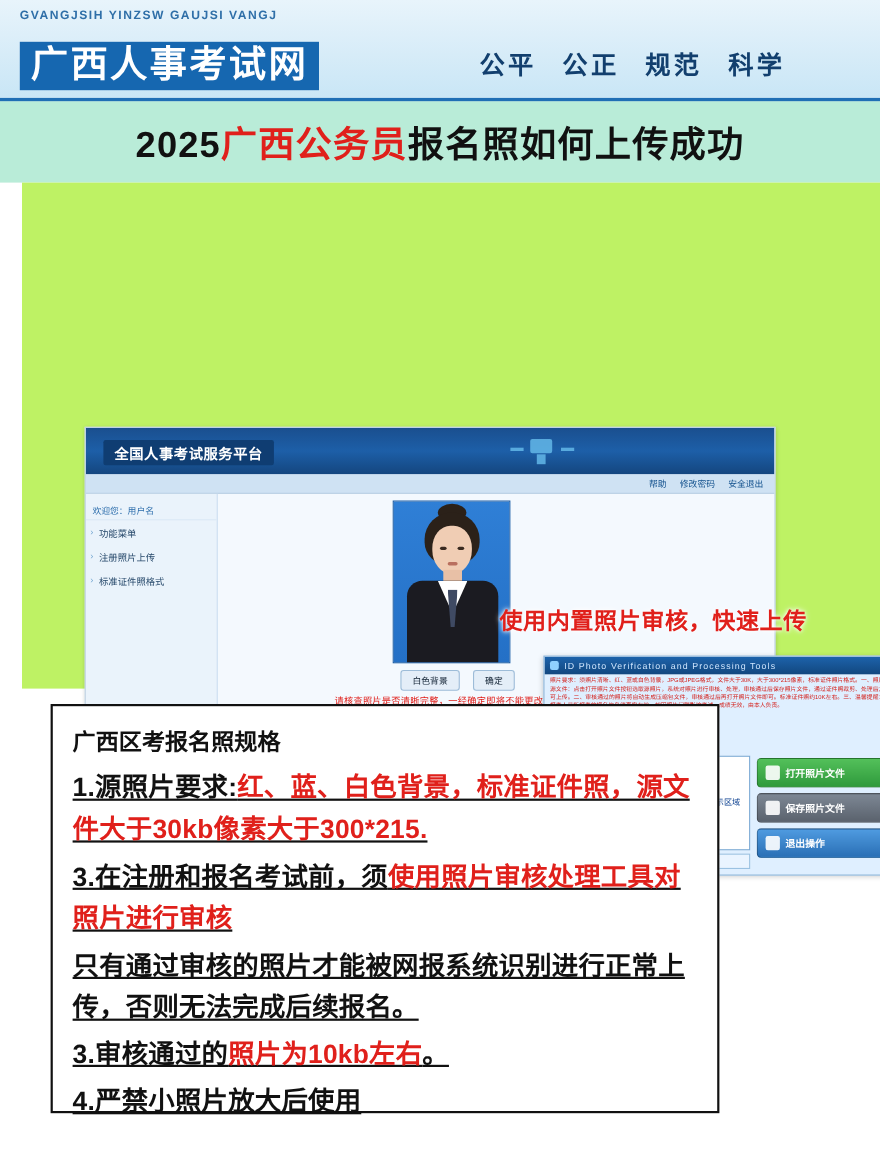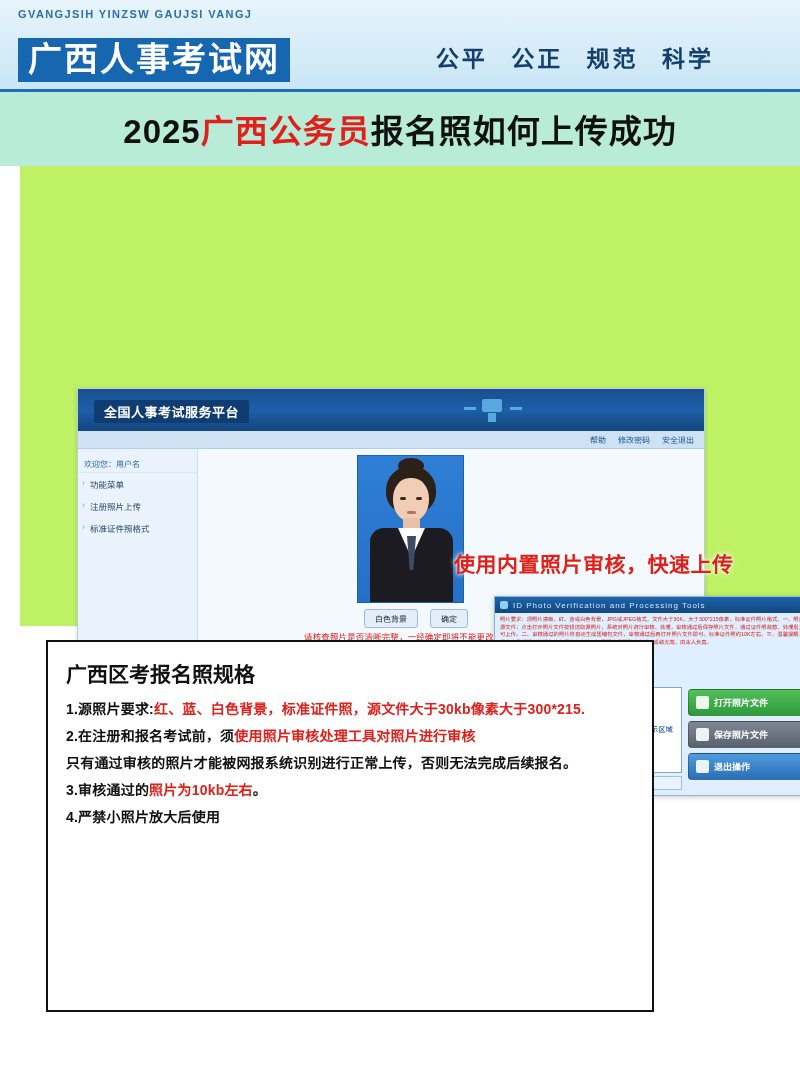--- a/index.html
+++ b/index.html
@@ -212,22 +212,22 @@
     position: absolute; left: 46px; top: 640px;
     width: 608px; height: 372px;
     border: 2px solid #111111;
     background: #ffffff;
     padding: 16px 18px 10px 18px;
   }
   .specs h2 {
     font-size: 21px; font-weight: bold; color: #111; margin-bottom: 10px;
   }
   .specs p {
-    font-size: 14px; font-weight: bold; color: #111;
-    line-height: 1.58; margin-bottom: 5px; letter-spacing: .2px;
+    font-size: 24px; font-weight: bold; color: #111;
+    line-height: 1.58; margin-bottom: 5px; letter-spacing: .2px; text-decoration: underline;
   }
   .specs .red { color: #e0201b; }
 </style>
 </head>
 <body>
 
 <div class="banner">
   <div class="banner-left">
     <div class="pinyin">GVANGJSIH YINZSW GAUJSI VANGJ</div>
     <div class="logo-block">广西人事考试网</div>
@@ -330,18 +330,18 @@
         </div>
       </div>
     </div>
   </div>
 </div>
 
 <div class="specs">
   <h2>广西区考报名照规格</h2>
   <div id="spec-lines">
       <p><span>1.源照片要求:</span><span class="red">红、蓝、白色背景，标准证件照，源文件大于30kb像素大于300*215.</span></p>
-      <p><span>2.在注册和报名考试前，须</span><span class="red">使用照片审核处理工具对照片进行审核</span></p>
+      <p><span>3.在注册和报名考试前，须</span><span class="red">使用照片审核处理工具对照片进行审核</span></p>
       <p><span>只有通过审核的照片才能被网报系统识别进行正常上传，否则无法完成后续报名。</span></p>
       <p><span>3.审核通过的</span><span class="red">照片为10kb左右</span><span>。</span></p>
       <p><span>4.严禁小照片放大后使用</span></p>
     </div>
 </div>
 
 </body></html>

